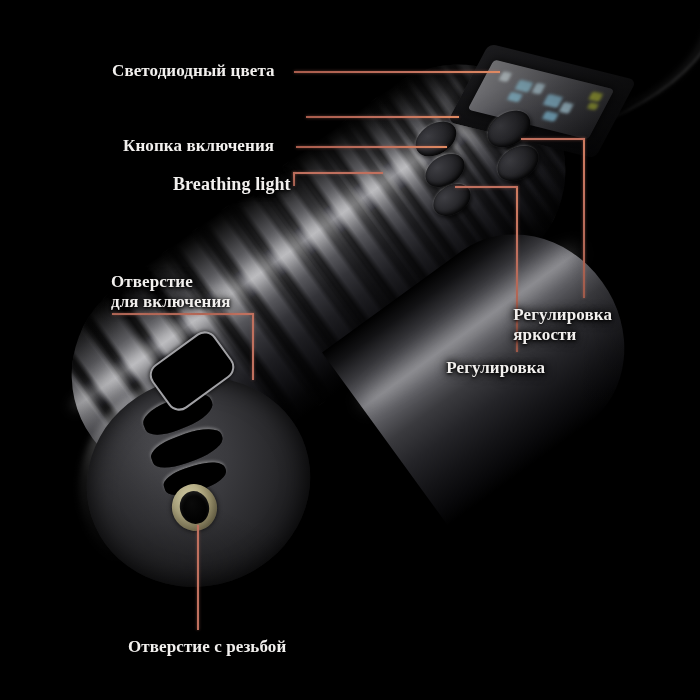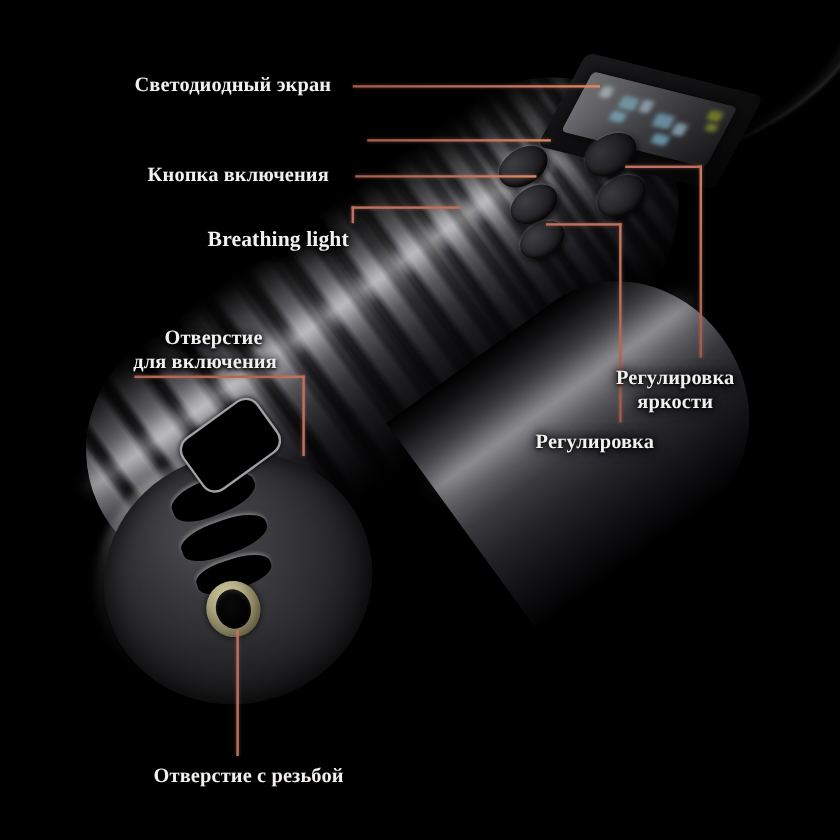--- a/index.html
+++ b/index.html
@@ -282,22 +282,22 @@
   .label {
     position: absolute;
     color: #f2f0ee;
     font-weight: bold;
     font-size: 17px;
     line-height: 1.18;
     letter-spacing: 0.1px;
     text-shadow: 0 1px 3px #000, 0 0 7px #000, 0 0 12px #000;
     white-space: pre;
   }
-  .label.en { font-size: 18px; margin-top: 15px; }
-  .label.right { text-align: center; margin-left: 32px; }
+  .label.en { font-size: 18px; }
+  .label.right { text-align: left; margin-left: 32px; }
 
   
   .lead-h {
     position: absolute;
     height: 2px;
     background: #c0705e;
     box-shadow: 0 0 3px rgba(192,112,94,0.55);
   }
   .lead-v {
     position: absolute;
@@ -377,29 +377,29 @@
   <div class="lead-v" style="left:252px; top:313px; height:67px;"></div>
 
   <div class="lead-v fade-up" style="left:583px; top:138px; height:160px;"></div>
   <div class="lead-h" style="left:521px; top:138px; width:64px;"></div>
 
   <div class="lead-v fade-up" style="left:516px; top:186px; height:166px;"></div>
   <div class="lead-h" style="left:455px; top:186px; width:63px;"></div>
 
   <div class="lead-v" style="left:197px; top:525px; height:105px;"></div>
 
-  <div class="label" style="left:112px; top:61px;">Светодиодный экран</div>
+  <div class="label" style="left:112px; top:61px;">Светодиодный цвета</div>
 
 
   <div class="label" style="left:123px; top:136px;">Кнопка включения</div>
 
   <div class="label en" style="left:173px; top:174px;">Breathing light</div>
 
   <div style="position:absolute; left:111px; top:272px;">
-    <div class="label" style="position:static;margin-left:26px;">Отверстие</div>
+    <div class="label" style="position:static;">Отверстие</div>
     <div class="label" style="position:static;">для включения</div>
   </div>
 
   <div style="position:absolute; right:88px; top:305px; text-align:right;">
     <div class="label right" style="position:static;">Регулировка</div>
     <div class="label right" style="position:static;">яркости</div>
   </div>
 
   <div style="position:absolute; right:155px; top:358px; text-align:right;">
     <div class="label right" style="position:static;">Регулировка</div>

